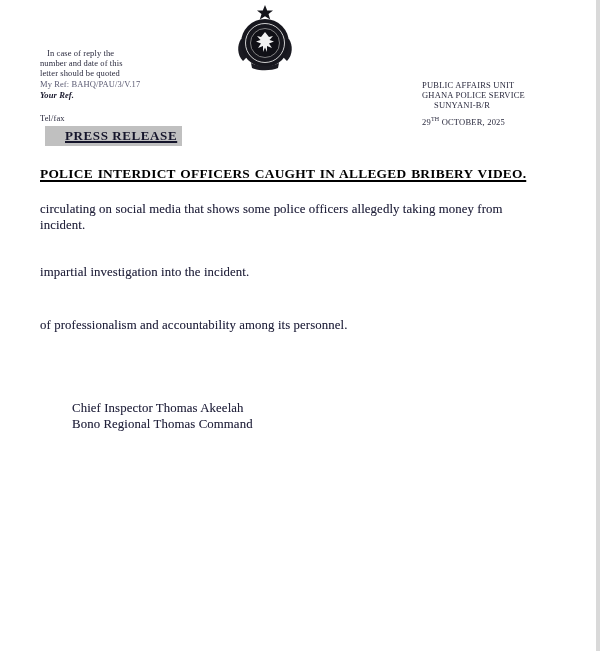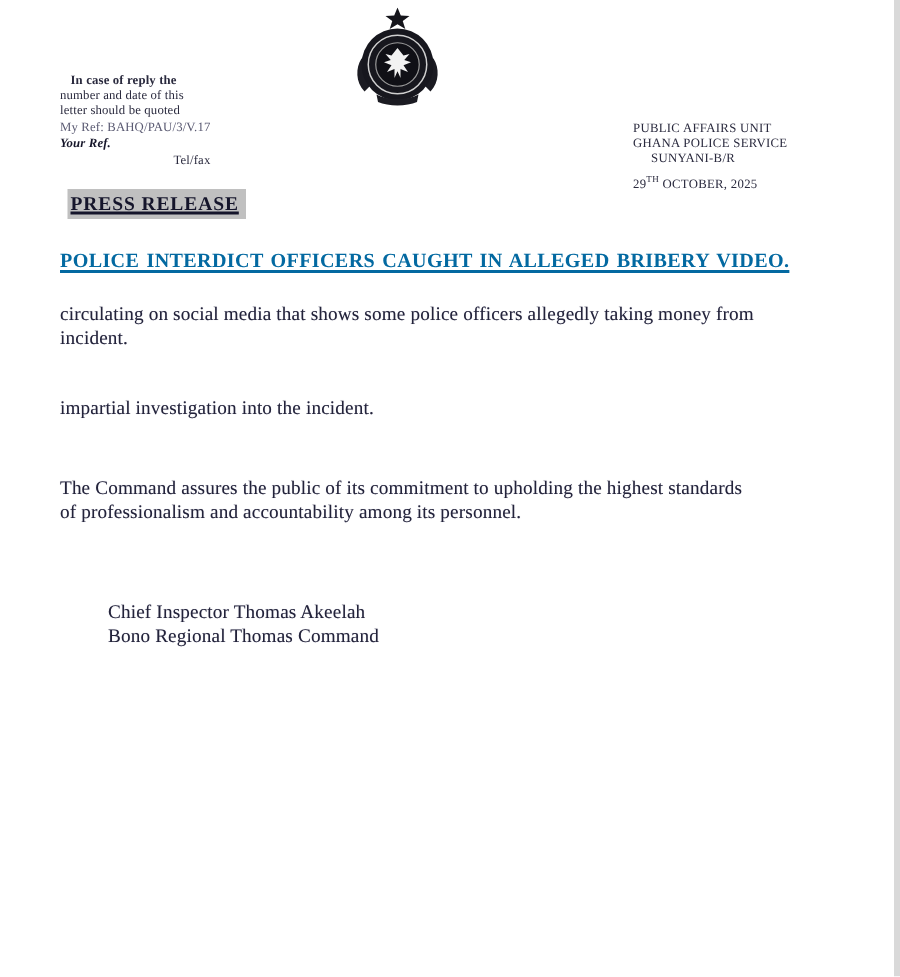--- a/index.html
+++ b/index.html
@@ -14,24 +14,24 @@
     position: absolute; top: 0; right: 0; width: 4px; height: 651px;
     background: #d9d9d9;
   }
 
   
   .hdr-left {
     position: absolute; left: 40px; top: 48px;
     font-size: 8.5px; line-height: 10px; color: #2a2a3e;
     letter-spacing: 0.1px;
   }
-  .hdr-left .note-first { padding-left: 7px; font-weight: bold; }
+  .hdr-left .note-first { padding-left: 7px; }
   .hdr-left .my-ref { color: #5a5a72; margin-top: 1px; }
   .hdr-left .your-ref { font-weight: bold; font-style: italic; color: #16162a; margin-top: 1px; }
-  .hdr-left .telfax { margin-top: 1px; text-align: right; }
+  .hdr-left .telfax { margin-top: 13px; }
 
   
   .crest { position: absolute; left: 233px; top: 5px; width: 64px; height: 66px; }
 
   
   .hdr-right {
     position: absolute; left: 422px; top: 44px;
     font-size: 8.5px; line-height: 10px; color: #2a2a3e;
     letter-spacing: 0.2px;
     margin-top: 36px;
@@ -41,32 +41,32 @@
   .hdr-right sup.ord { font-size: 6px; vertical-align: super; line-height: 0; }
 
   
   .press-release {
     position: absolute; left: 45px; top: 126px;
     display: inline-block;
     background: #c0c0c0;
     font-weight: bold; font-size: 13px; letter-spacing: 0.6px;
     text-decoration: underline;
     text-decoration-thickness: 1.5px;
-    padding: 2px 5px 2px 2px;
+    padding: 2px 5px 2px 20px;
     color: #15152b;
   }
 
   
   .doc-title {
     position: absolute; left: 40px; top: 166px; width: 545px;
     font-weight: bold; font-size: 13.4px; letter-spacing: 0.25px; word-spacing: 1.2px;
     text-decoration: underline;
     text-decoration-thickness: 2px;
     text-underline-offset: 2px;
-    color: #0369a1;
+    color: #000000;
     white-space: nowrap;
   }
 
   
   .para {
     position: absolute; left: 40px; width: 530px;
     font-size: 12.8px; line-height: 16px; letter-spacing: 0.1px;
     color: #23233a;
     text-shadow: 0 0 0.5px rgba(40,40,90,0.35);
   }
@@ -124,21 +124,20 @@
   <div class="para p1">
     <div class="line">circulating on social media that shows some police officers allegedly taking money from</div>
     <div class="line">incident.</div>
   </div>
 
   <div class="para p2">
     <div class="line">impartial investigation into the incident.</div>
   </div>
 
   <div class="para p3">
-    <div class="line">The Command assures the public of its commitment to upholding the highest standards</div>
     <div class="line">of professionalism and accountability among its personnel.</div>
   </div>
 
 
   <div class="para sigblock">
     <div class="line">Chief Inspector Thomas Akeelah</div>
     <div class="line">Bono Regional Thomas Command</div>
   </div>
 
   <div class="edge-strip"></div>

